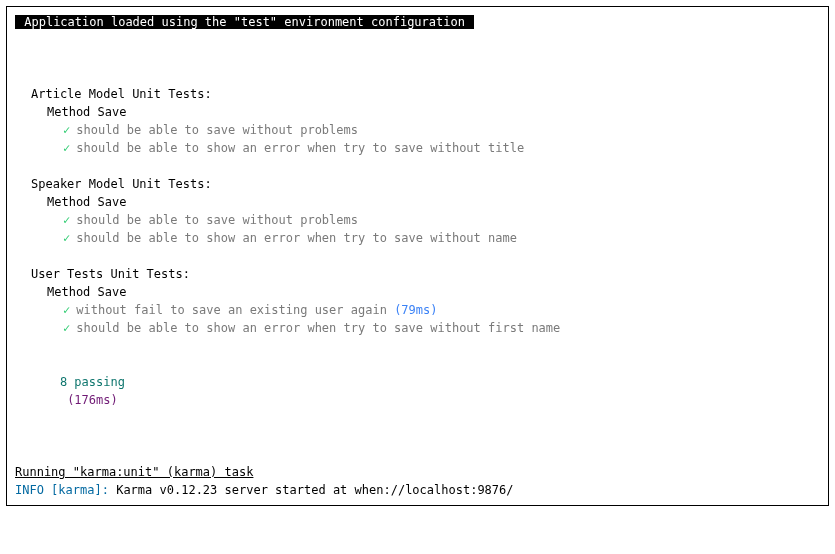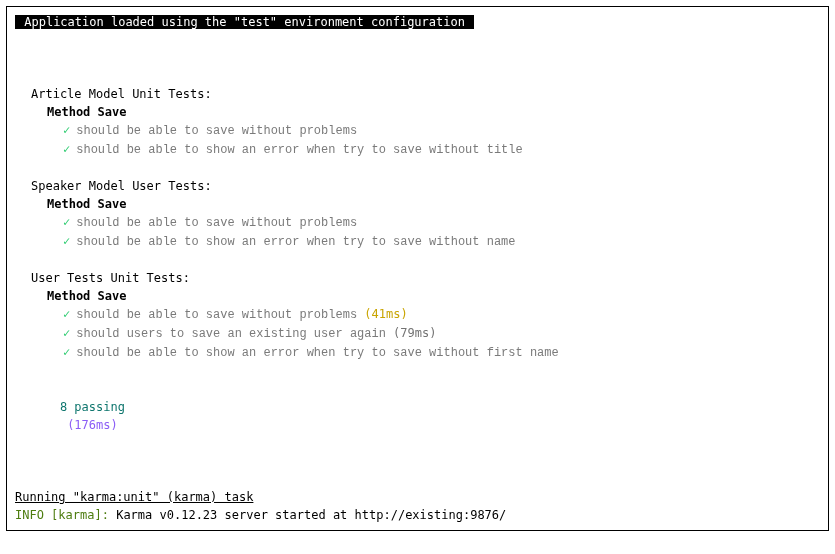--- a/index.html
+++ b/index.html
@@ -28,50 +28,48 @@
       padding: 0 2px;
     }
     .blank-line {
       height: 1.5em;
     }
     .indent-1 {
       padding-left: 16px;
     }
     .indent-2 {
       padding-left: 32px;
-      font-weight: bold;
     }
     .indent-3 {
       padding-left: 48px;
     }
     .check {
       color: #2ecc71;
       margin-right: 6px;
     }
     .test-text {
       color: #7a7a7a;
-      font-family: Liberation Mono, monospace;
     }
     .timing-yellow {
       color: #c9a400;
     }
     .timing-red {
-      color: #737373;
+      color: #3b82f6;
     }
     .pass-green {
       color: #0f766e;
     }
     .pass-gray {
-      color: #8b5cf6;
+      color: #701a75;
     }
     .underline {
       text-decoration: underline;
     }
     .info-green {
-      color: #4d7c0f;
+      color: #0369a1;
     }
     .line {
       white-space: pre-wrap;
     }
   </style>
 </head>
 <body>
 
 <div class="terminal">
 
@@ -82,42 +80,41 @@
 
   <div class="blank-line"></div>
   <div class="blank-line"></div>
 
   <div id="suites-container">
       <div class="line indent-1">Article Model Unit Tests:</div>
       <div class="line indent-2">Method Save</div>
       <div class="line indent-3"><span class="check">✓</span><span class="test-text">should be able to save without problems</span></div>
       <div class="line indent-3"><span class="check">✓</span><span class="test-text">should be able to show an error when try to save without title</span></div>
       <div class="blank-line"></div>
-      <div class="line indent-1">Speaker Model User Tests:</div>
+      <div class="line indent-1">Speaker Model Unit Tests:</div>
       <div class="line indent-2">Method Save</div>
       <div class="line indent-3"><span class="check">✓</span><span class="test-text">should be able to save without problems</span></div>
       <div class="line indent-3"><span class="check">✓</span><span class="test-text">should be able to show an error when try to save without name</span></div>
       <div class="blank-line"></div>
       <div class="line indent-1">User Tests Unit Tests:</div>
       <div class="line indent-2">Method Save</div>
-      <div class="line indent-3"><span class="check">✓</span><span class="test-text">should be able to save without problems</span><span class="timing-yellow"> (41ms)</span></div>
-      <div class="line indent-3"><span class="check">✓</span><span class="test-text">should users to save an existing user again</span><span class="timing-red"> (79ms)</span></div>
+      <div class="line indent-3"><span class="check">✓</span><span class="test-text">without fail to save an existing user again</span><span class="timing-red"> (79ms)</span></div>
       <div class="line indent-3"><span class="check">✓</span><span class="test-text">should be able to show an error when try to save without first name</span></div>
     </div>
 
   <div class="blank-line"></div>
 
   <div class="line indent-1">
     <span class="pass-green">8 passing</span>
     <span class="pass-gray"> </span><span class="pass-gray">(176ms)</span>
   </div>
 
   <div class="blank-line"></div>
   <div class="blank-line"></div>
 
   <div class="line underline">Running "karma:unit" (karma) task</div>
 
   <div id="karma-lines">
-      <div class="line"><span class="info-green">INFO [karma]: </span><span>Karma v0.12.23 server started at http://existing:9876/</span></div>
+      <div class="line"><span class="info-green">INFO [karma]: </span><span>Karma v0.12.23 server started at when://localhost:9876/</span></div>
       <div class="line"></div>
     </div>
 
 </div>
 
 </body></html>

